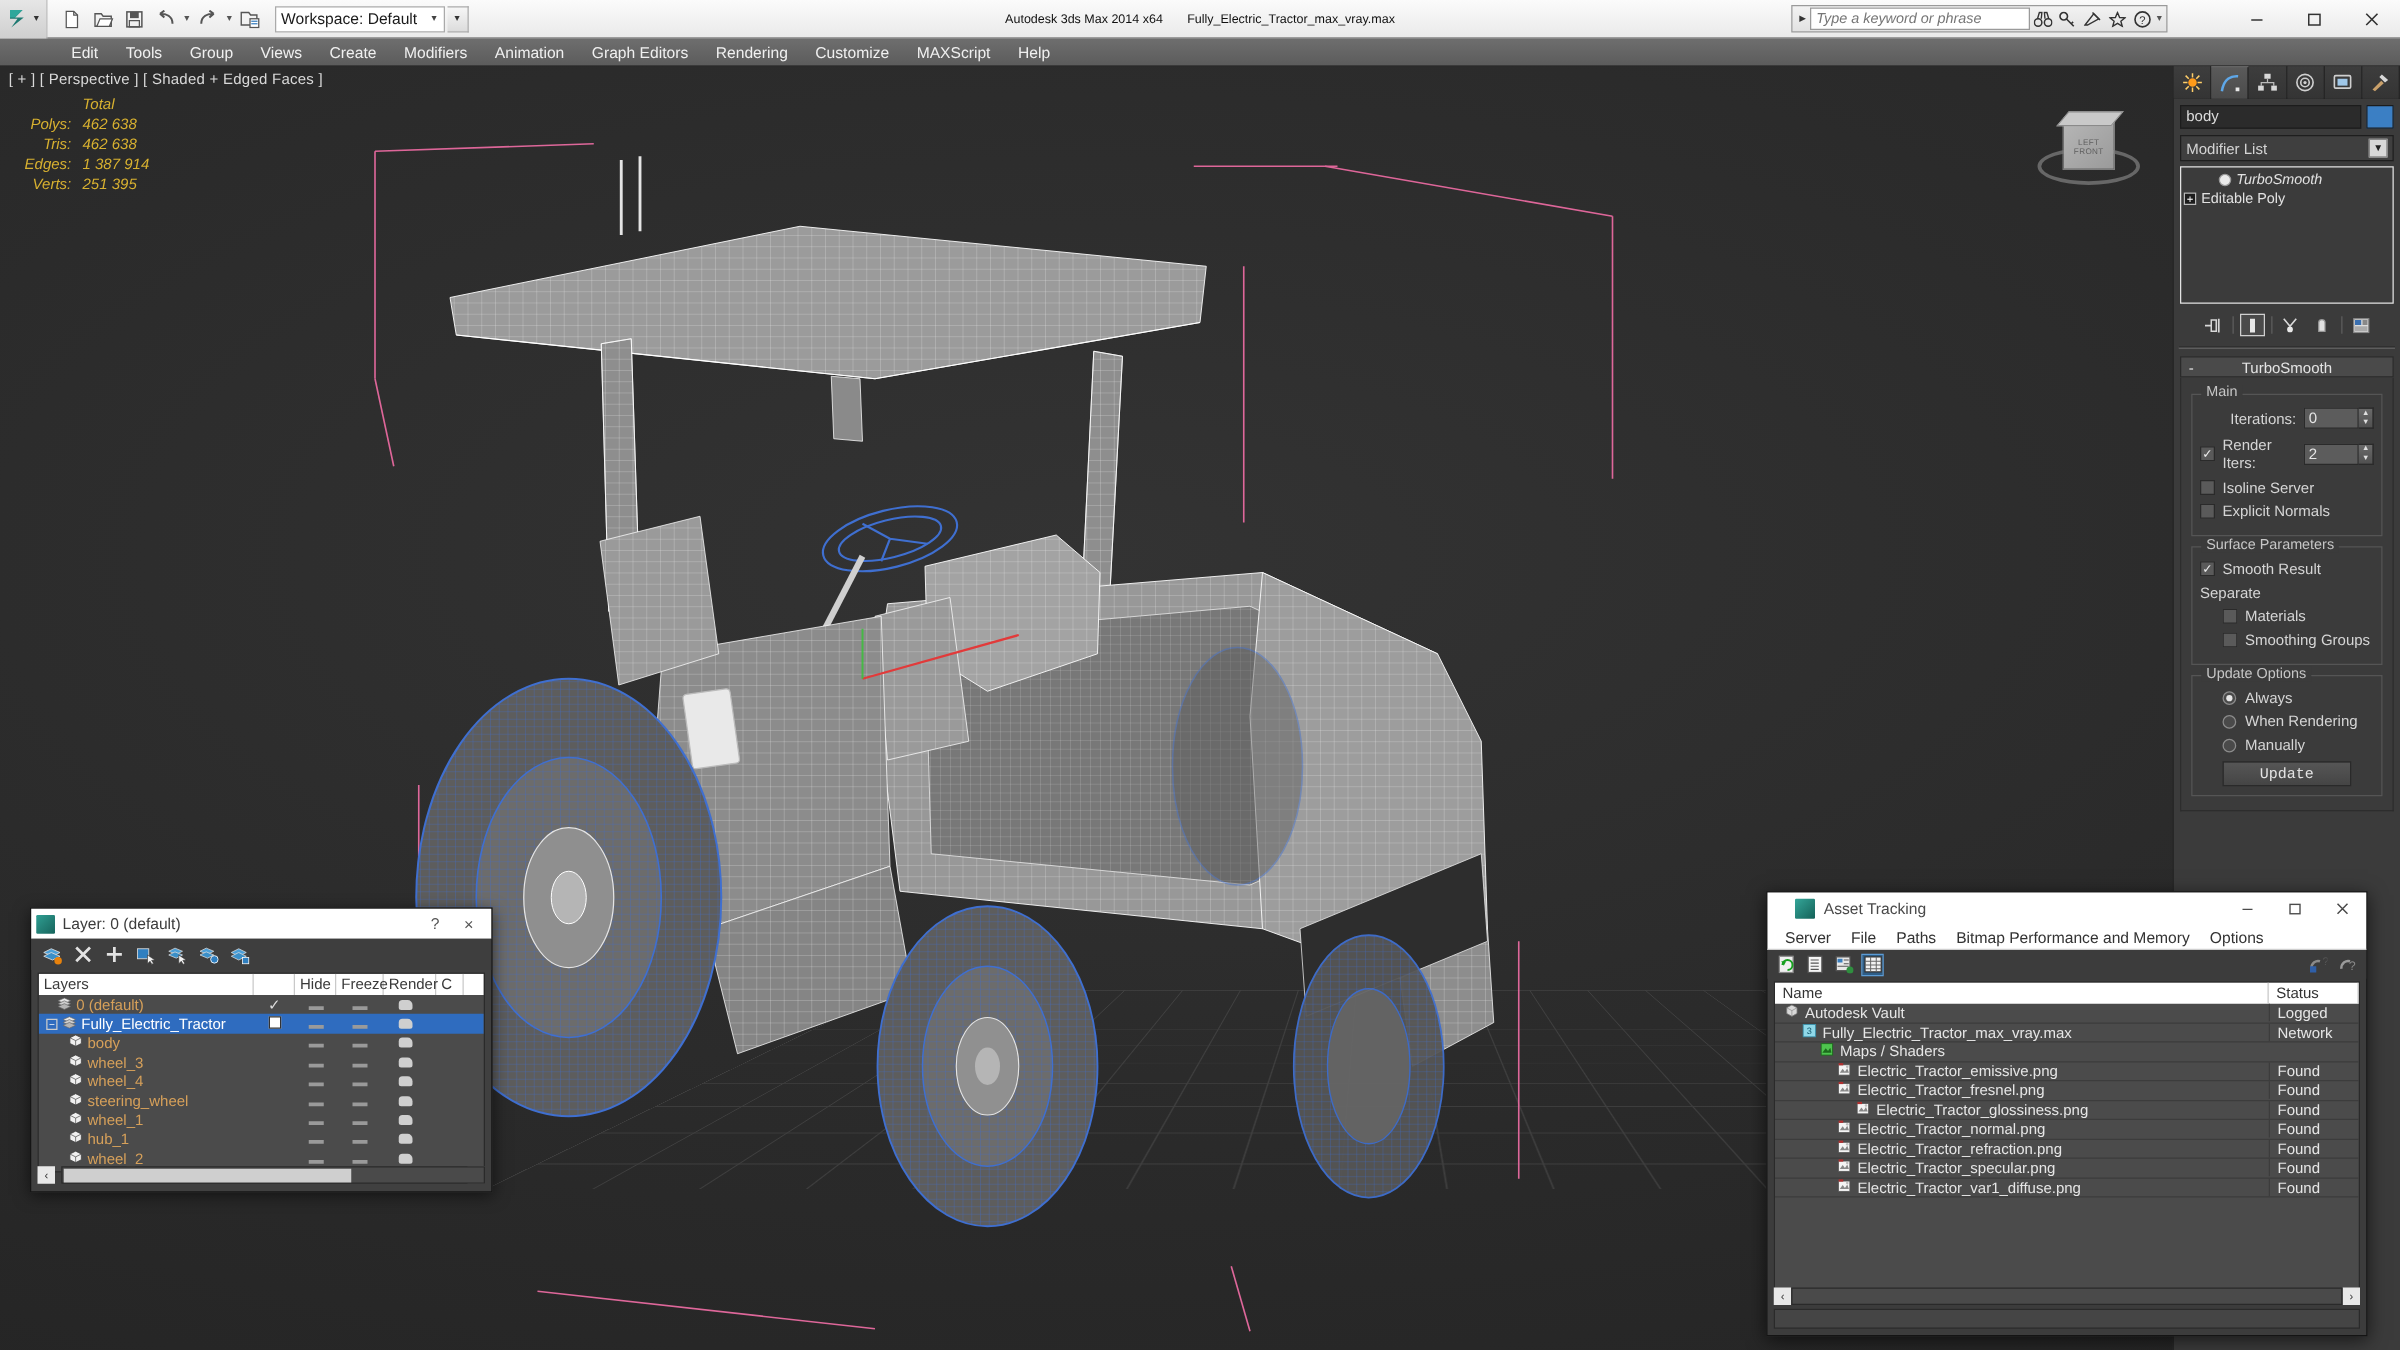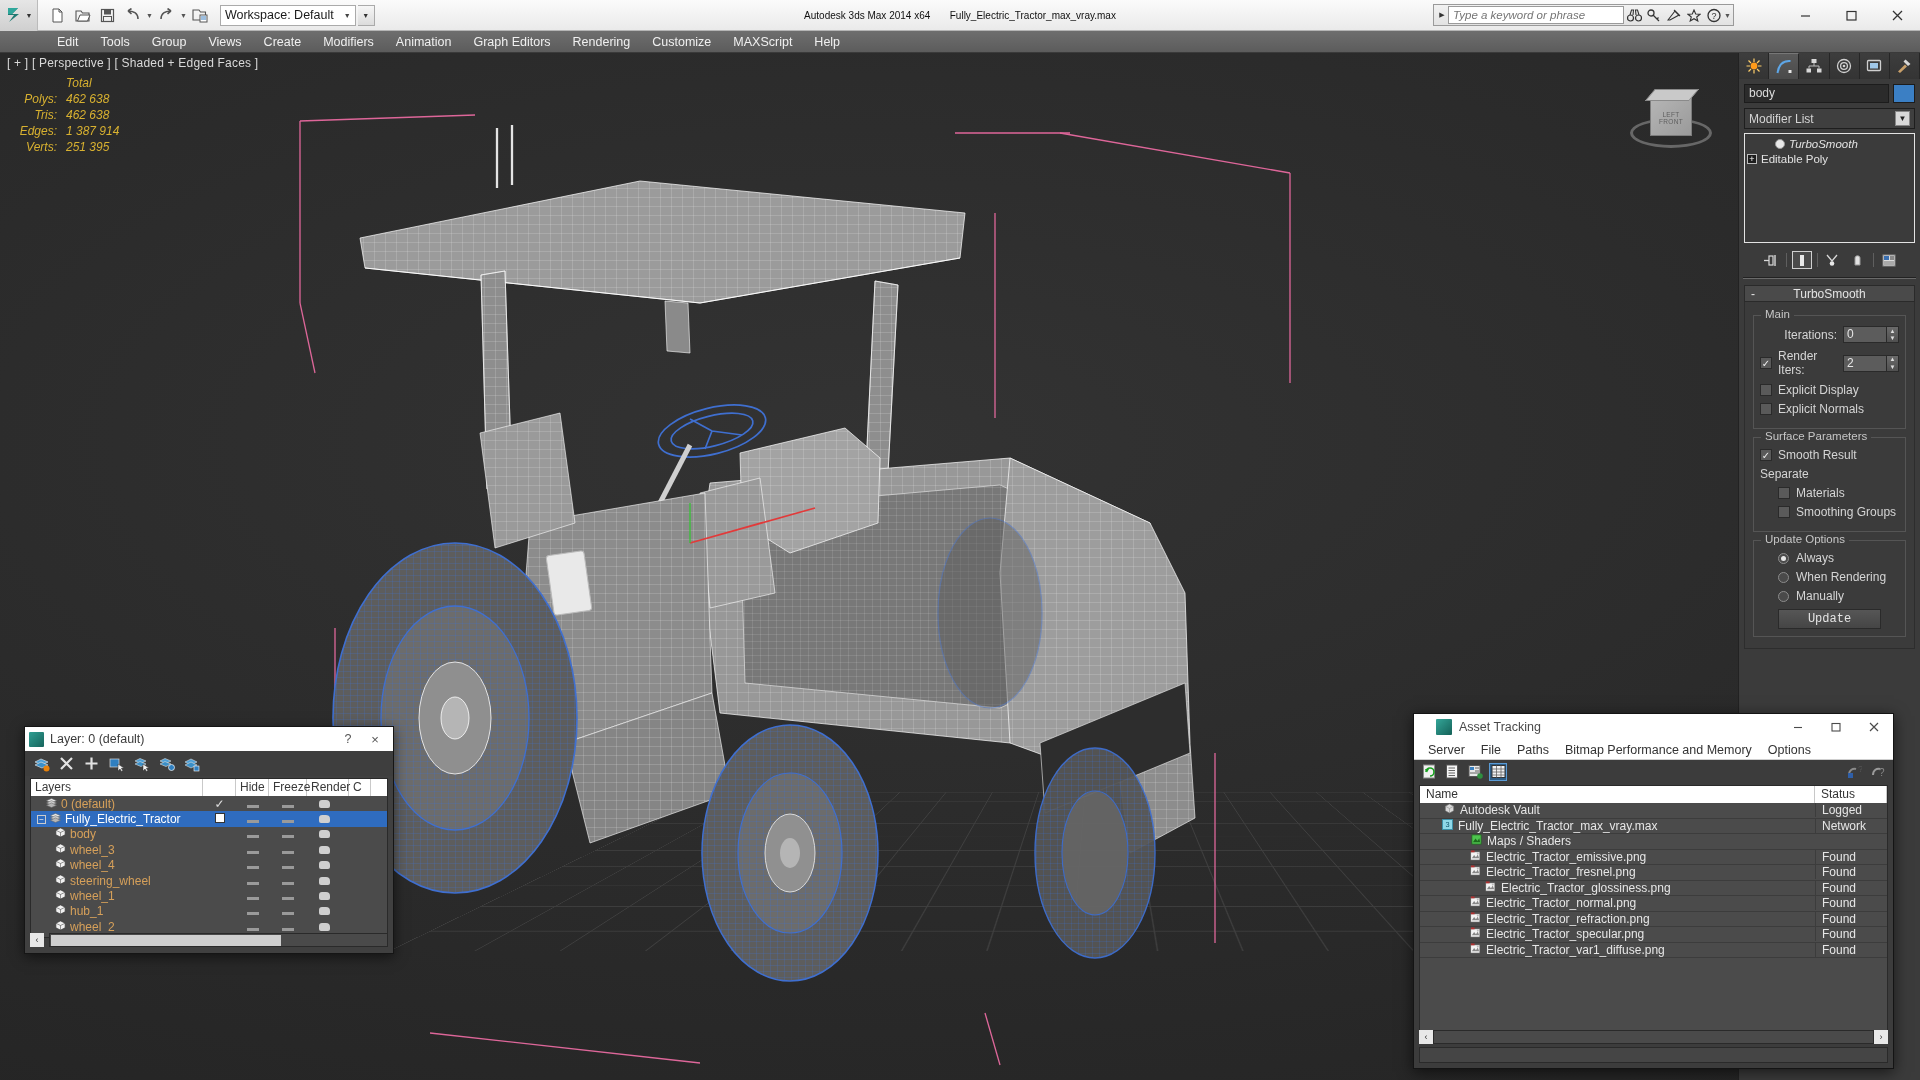--- a/index.html
+++ b/index.html
@@ -614,21 +614,21 @@
             <span class="spin">
               <span class="spinval">2</span>
               <span class="spinbtns">
                   <span>▲</span>
                   <span>▼</span>
                 </span>
             </span>
           </div>
           <div class="cbline">
             <span class="chk"></span>
-            <span>Explicit Display</span>
+            <span>Isoline Server</span>
           </div>
           <div class="cbline">
             <span class="chk"></span>
             <span>Explicit Normals</span>
           </div>
         </div>
 
         <div class="grp">
           <span class="gt">Surface Parameters</span>
           <div class="cbline">
@@ -952,41 +952,41 @@
       </div>
     </div>
 
     <div class="as-list">
       <div class="ash">
         <div class="n">Name</div>
         <div class="s">Status</div>
       </div>
       <div id="asset-rows">
           <div class="asrow">
-            <span class="n" style="padding-left:24px">
+            <span class="n" style="padding-left:8px">
               <span><svg class="aico" viewBox="0 0 12 12">
                   <path d="M1.5 3.5 L6 1 L10.5 3.5 L10.5 8.5 L6 11 L1.5 8.5 Z" fill="#d8d8d8" stroke="#777" stroke-width="0.7"></path>
                   <path d="M1.5 3.5 L6 6 L10.5 3.5 M6 6 V11" fill="none" stroke="#888" stroke-width="0.6"></path>
                 </svg></span>
               <span>Autodesk Vault</span>
             </span>
             <span class="s">Logged</span>
           </div>
           <div class="asrow">
             <span class="n" style="padding-left:22px">
               <span><svg class="aico" viewBox="0 0 12 12">
                   <rect x="0.5" y="0.5" width="11" height="11" fill="#8fd8e8" stroke="#3a8fa8"></rect>
                   <text x="6" y="9" font-size="8" text-anchor="middle" fill="#10556a" font-family="Liberation Sans">3</text>
                 </svg></span>
               <span>Fully_Electric_Tractor_max_vray.max</span>
             </span>
             <span class="s">Network</span>
           </div>
           <div class="asrow">
-            <span class="n" style="padding-left:51px">
+            <span class="n" style="padding-left:36px">
               <span><svg class="aico" viewBox="0 0 12 12">
                   <rect x="1" y="1" width="10" height="10" fill="#4ec44e" stroke="#1d6b1d" stroke-width="0.8"></rect>
                   <path d="M2 9 L5 5 L7 7.5 L9 4.5 L10 9 Z" fill="#1d6b1d"></path>
                 </svg></span>
               <span>Maps / Shaders</span>
             </span>
             <span class="s"></span>
           </div>
           <div class="asrow">
             <span class="n" style="padding-left:50px">

